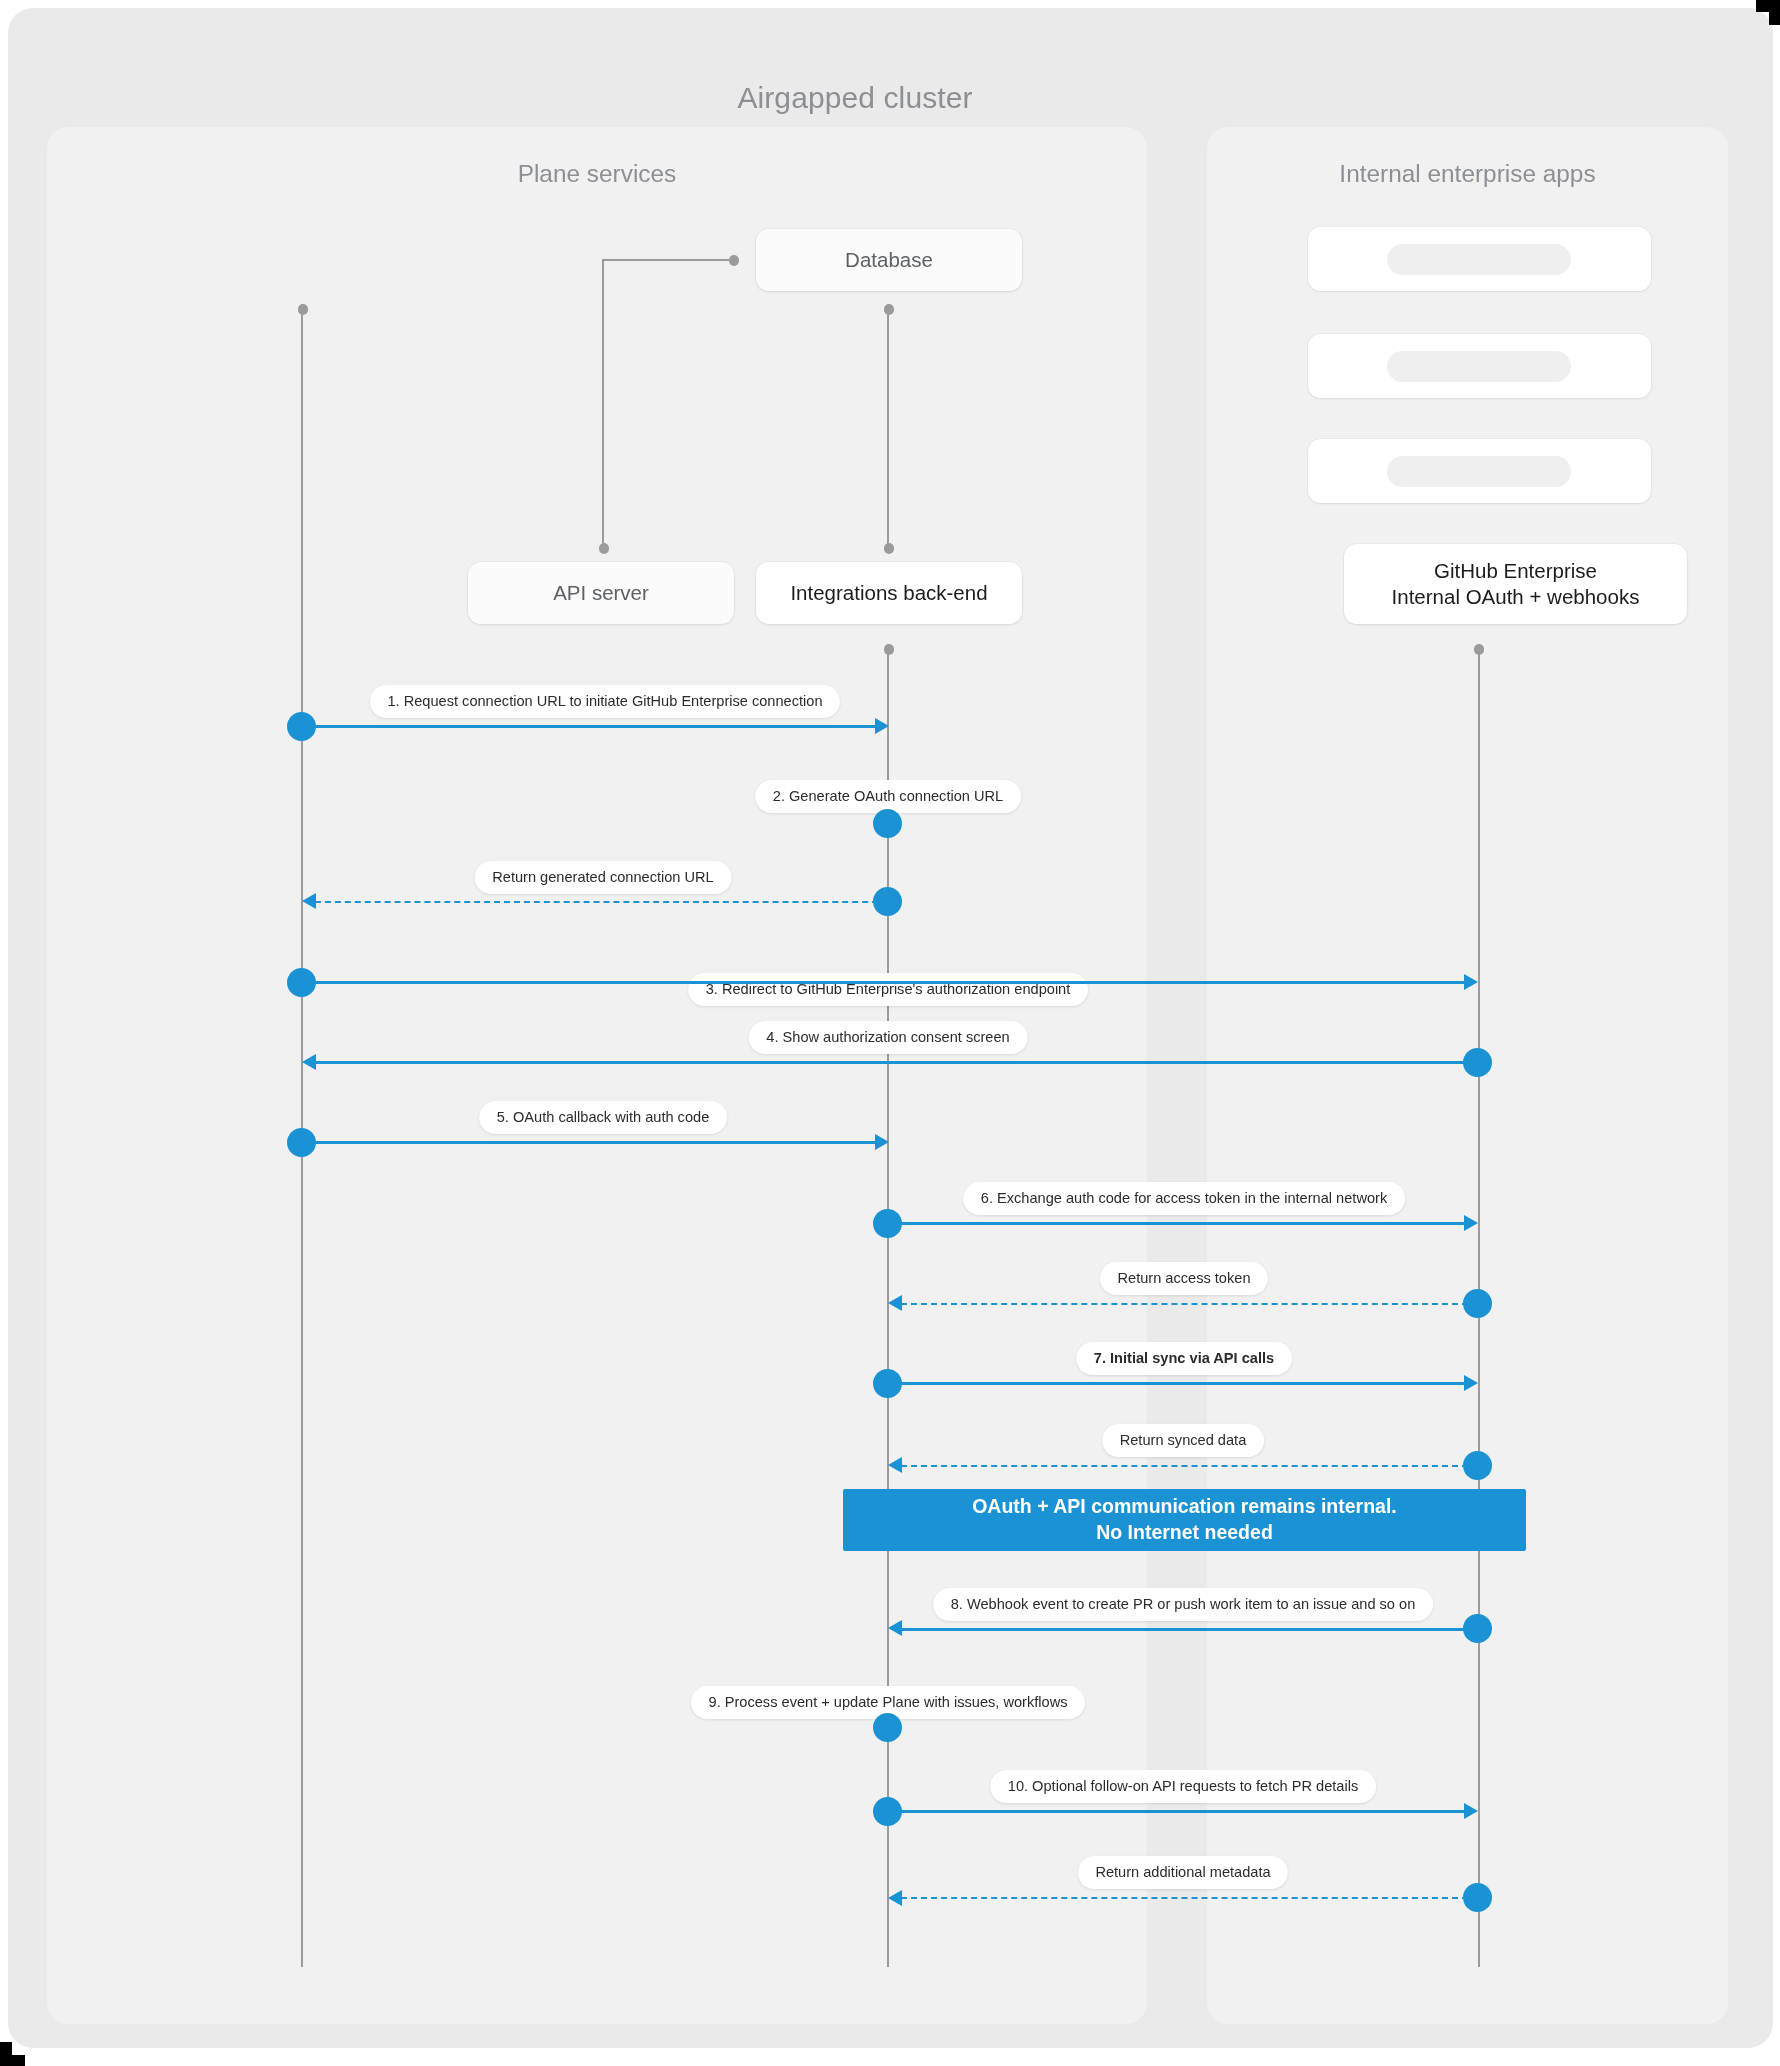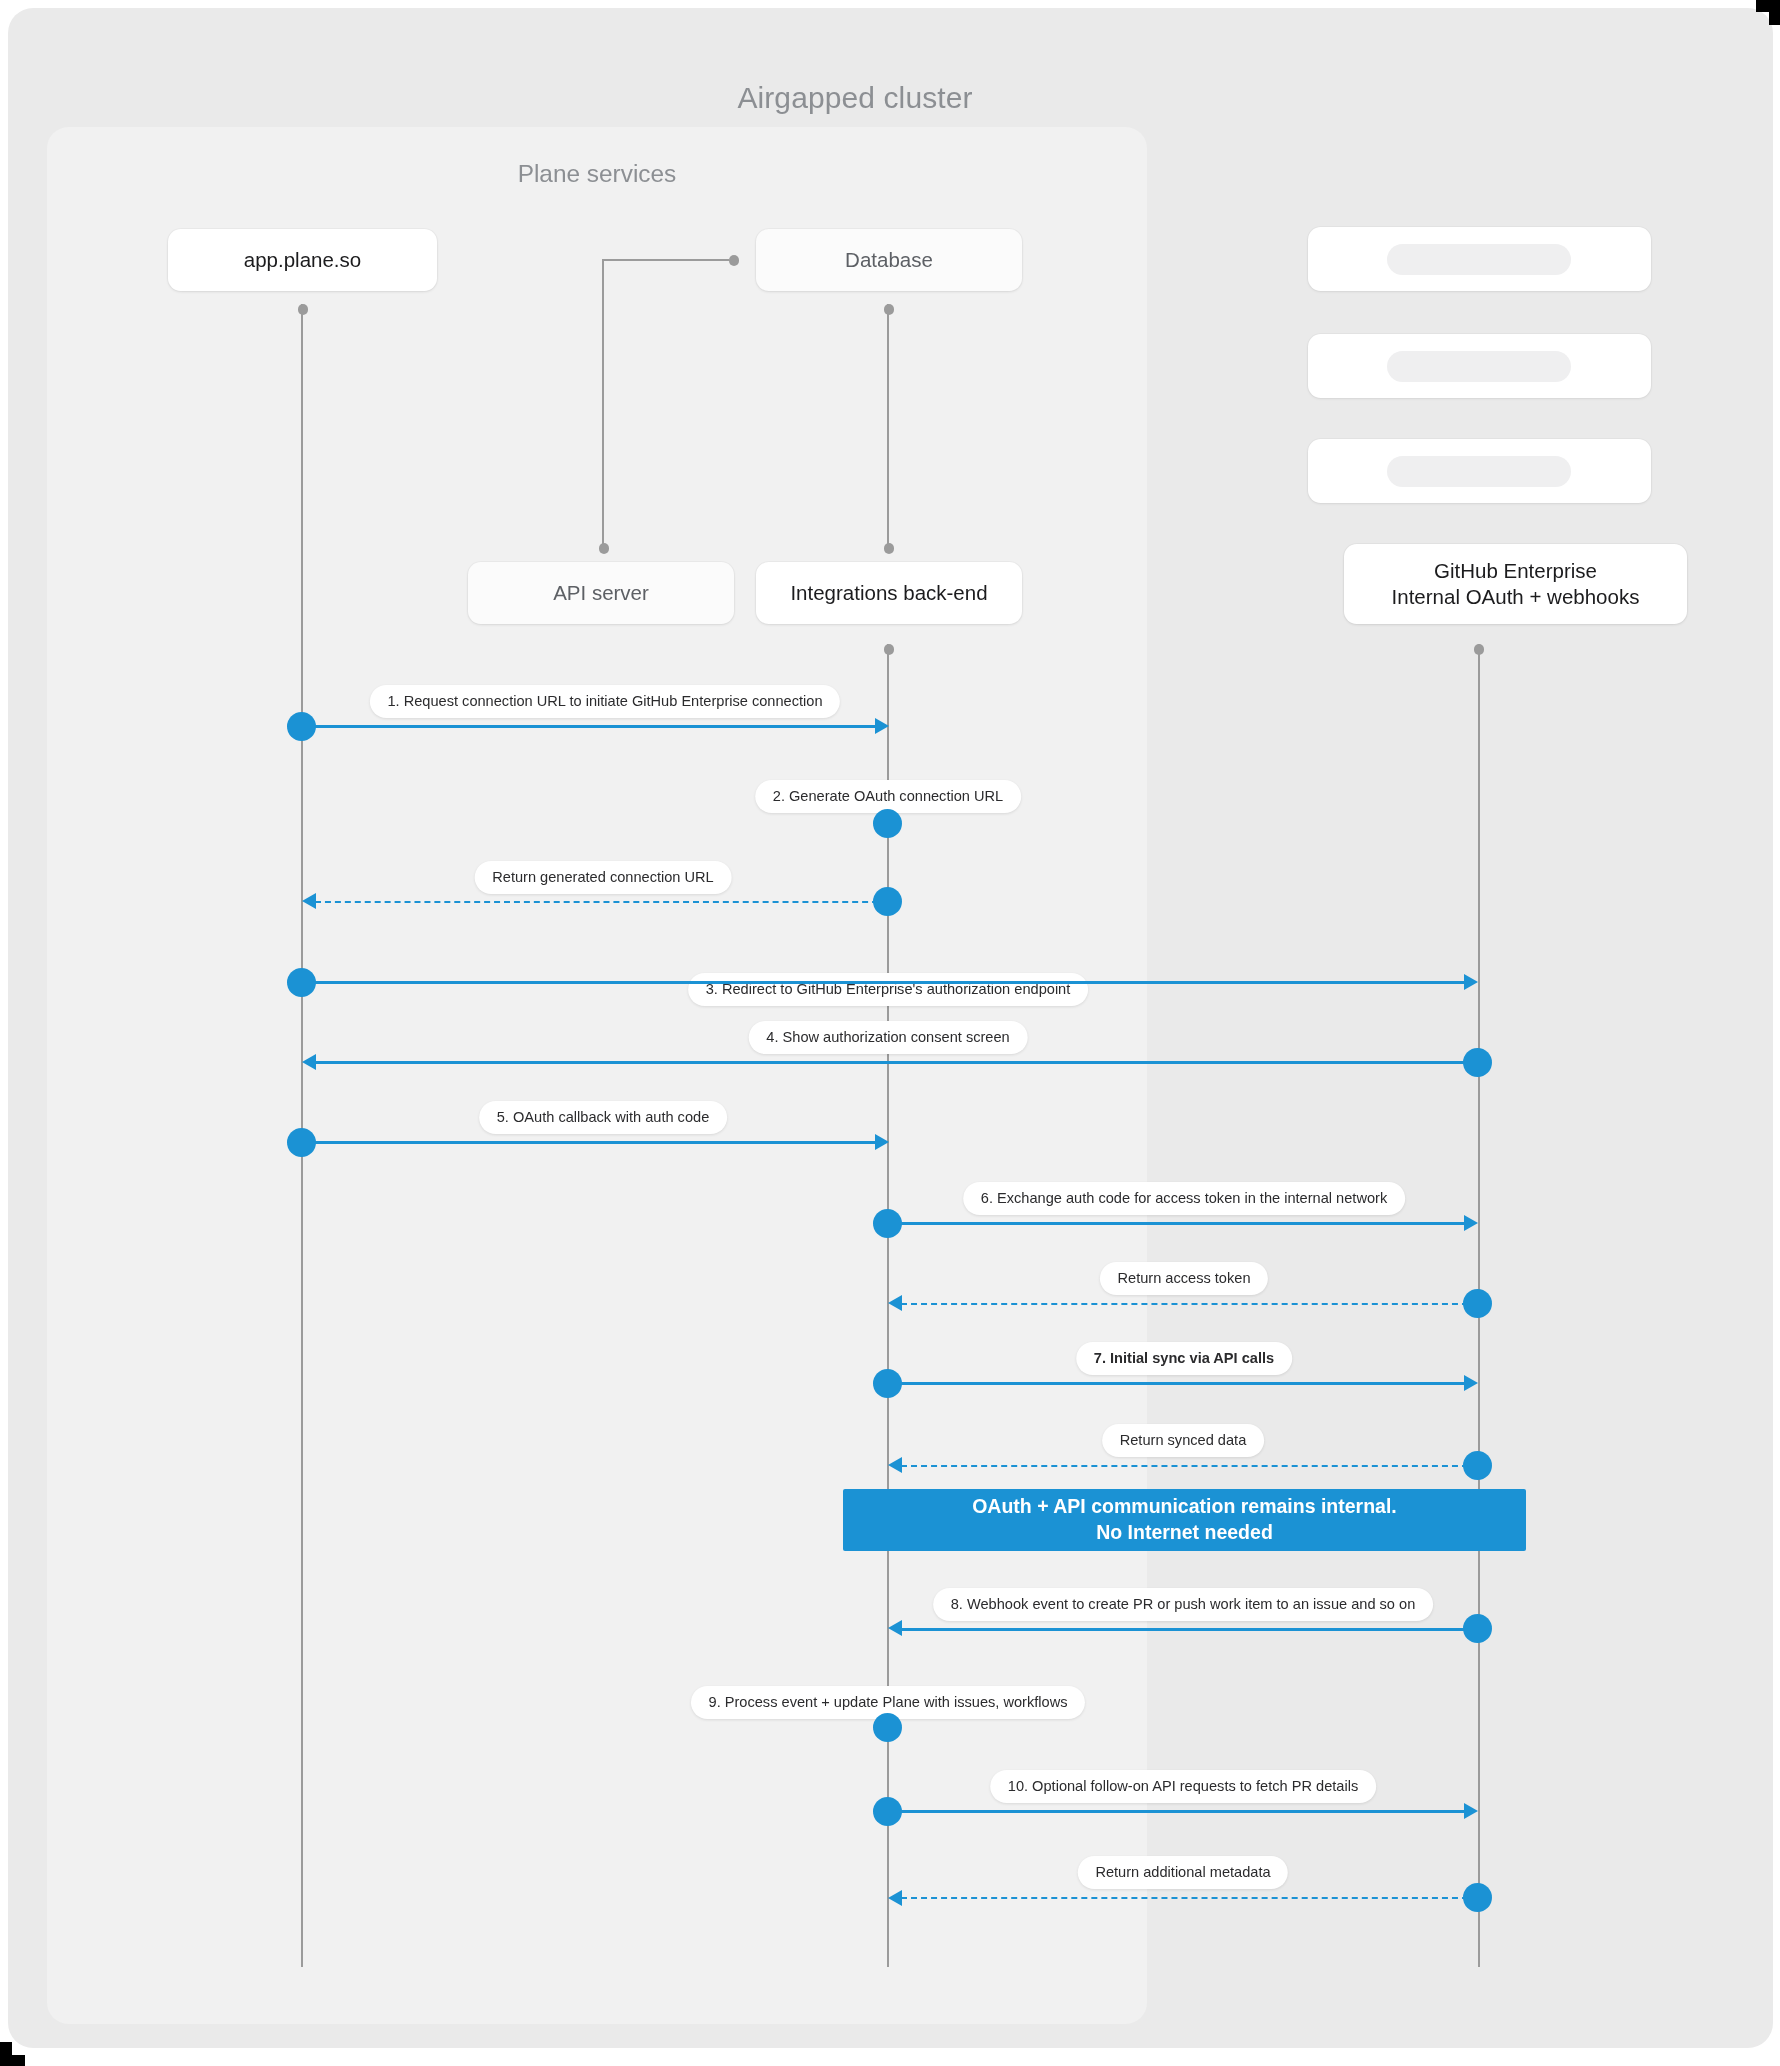--- a/index.html
+++ b/index.html
@@ -176,42 +176,42 @@
   <div class="corner c-tr-h"></div>
   <div class="corner c-tr-v"></div>
   <div class="corner c-bl-h"></div>
   <div class="corner c-bl-v"></div>
 
   <div class="diagram-title">Airgapped cluster</div>
 
   <div class="panel panel-left">
     <div class="panel-title">Plane services</div>
   </div>
+  <div class="panel panel-right">
+    <div class="panel-title">Internal enterprise apps</div>
+  </div>
 
   <div class="conn" style="left:602px; top:259px; width:127px; height:2px;"></div>
   <div class="conn" style="left:602px; top:259px; width:2px; height:290px;"></div>
   <div class="ll-dot" style="left:733px; top:255px;"></div>
   <div class="ll-dot" style="left:603px; top:543px;"></div>
 
   <div class="lifeline" style="left:301px; top:304px; height:1663px;"></div>
   <div class="ll-dot" style="left:302px; top:304px;"></div>
 
   <div class="lifeline" style="left:887px; top:304px; height:246px;"></div>
   <div class="ll-dot" style="left:888px; top:304px;"></div>
   <div class="ll-dot" style="left:888px; top:543px;"></div>
 
   <div class="lifeline" style="left:887px; top:644px; height:1323px;"></div>
   <div class="ll-dot" style="left:888px; top:644px;"></div>
 
   <div class="lifeline" style="left:1478px; top:644px; height:1323px;"></div>
   <div class="ll-dot" style="left:1478px; top:644px;"></div>
 
-  <div class="node" style="left:168px; top:229px; width:269px; height:62px;">
-    <span>app.plane.so</span>
-  </div>
 
   <div class="node muted" style="left:756px; top:229px; width:266px; height:62px;">
     <span>Database</span>
   </div>
 
   <div class="node" style="left:756px; top:562px; width:266px; height:62px;">
     <span>Integrations back-end</span>
   </div>
 
   <div class="node muted" style="left:468px; top:562px; width:266px; height:62px;">

